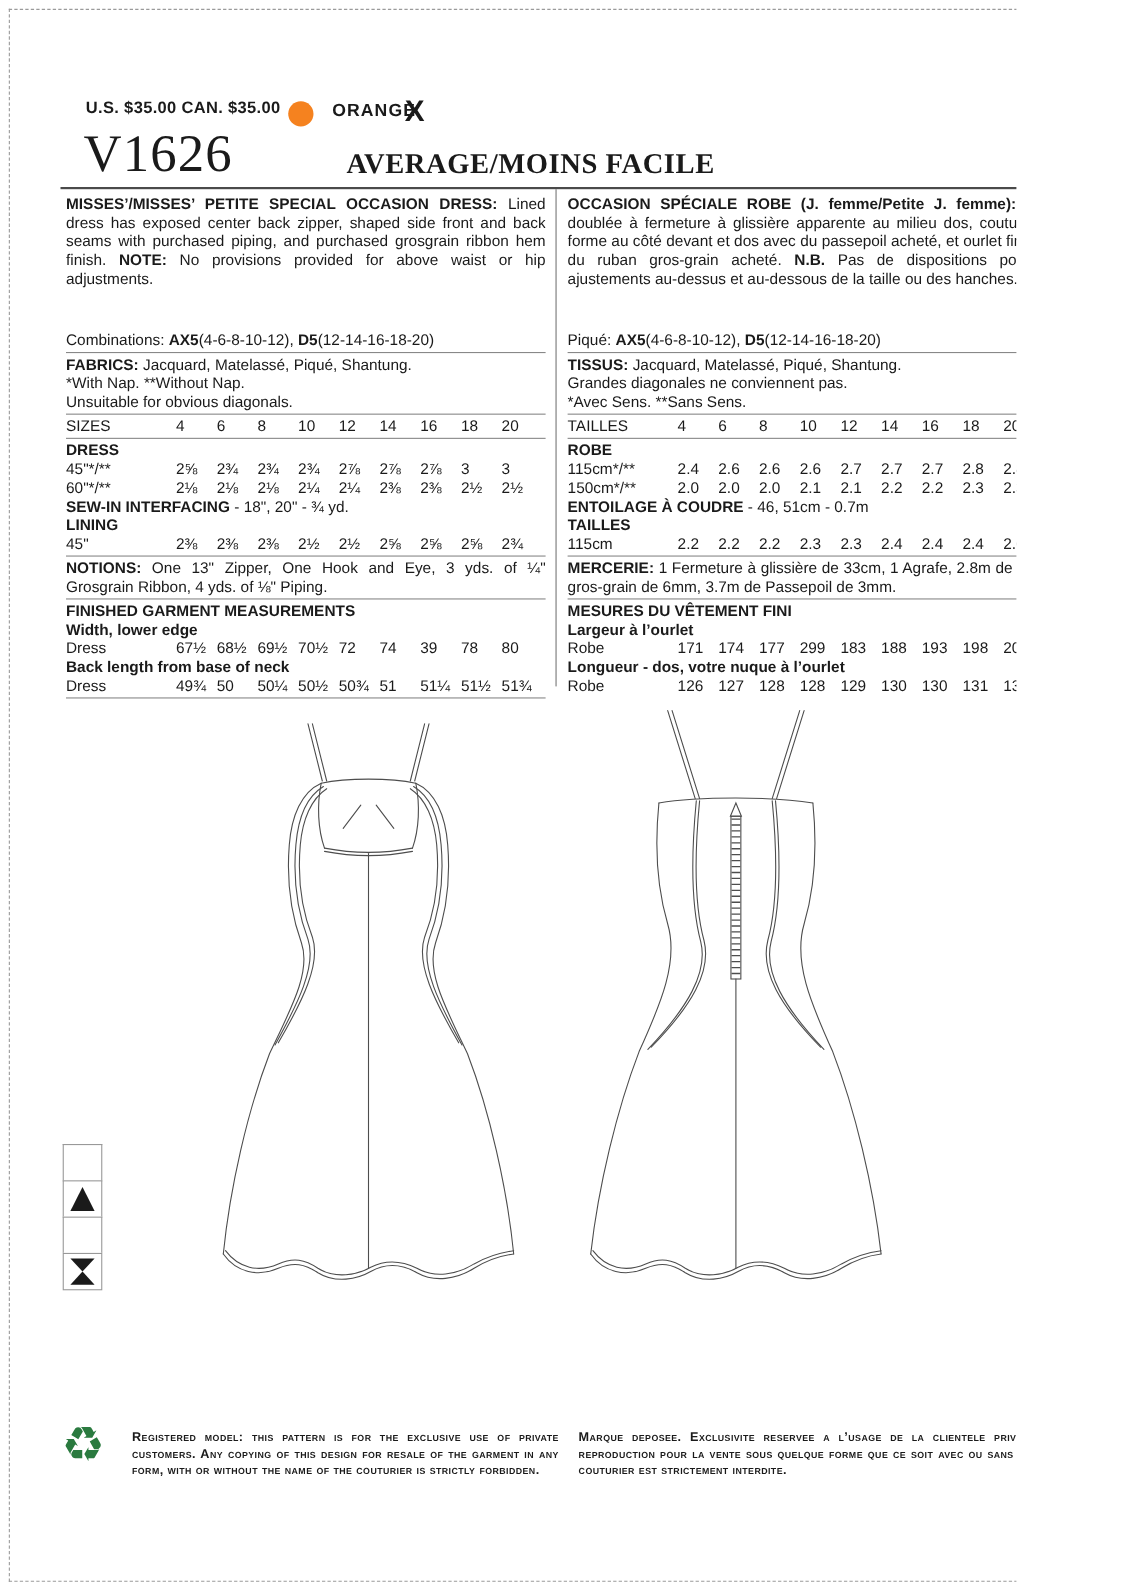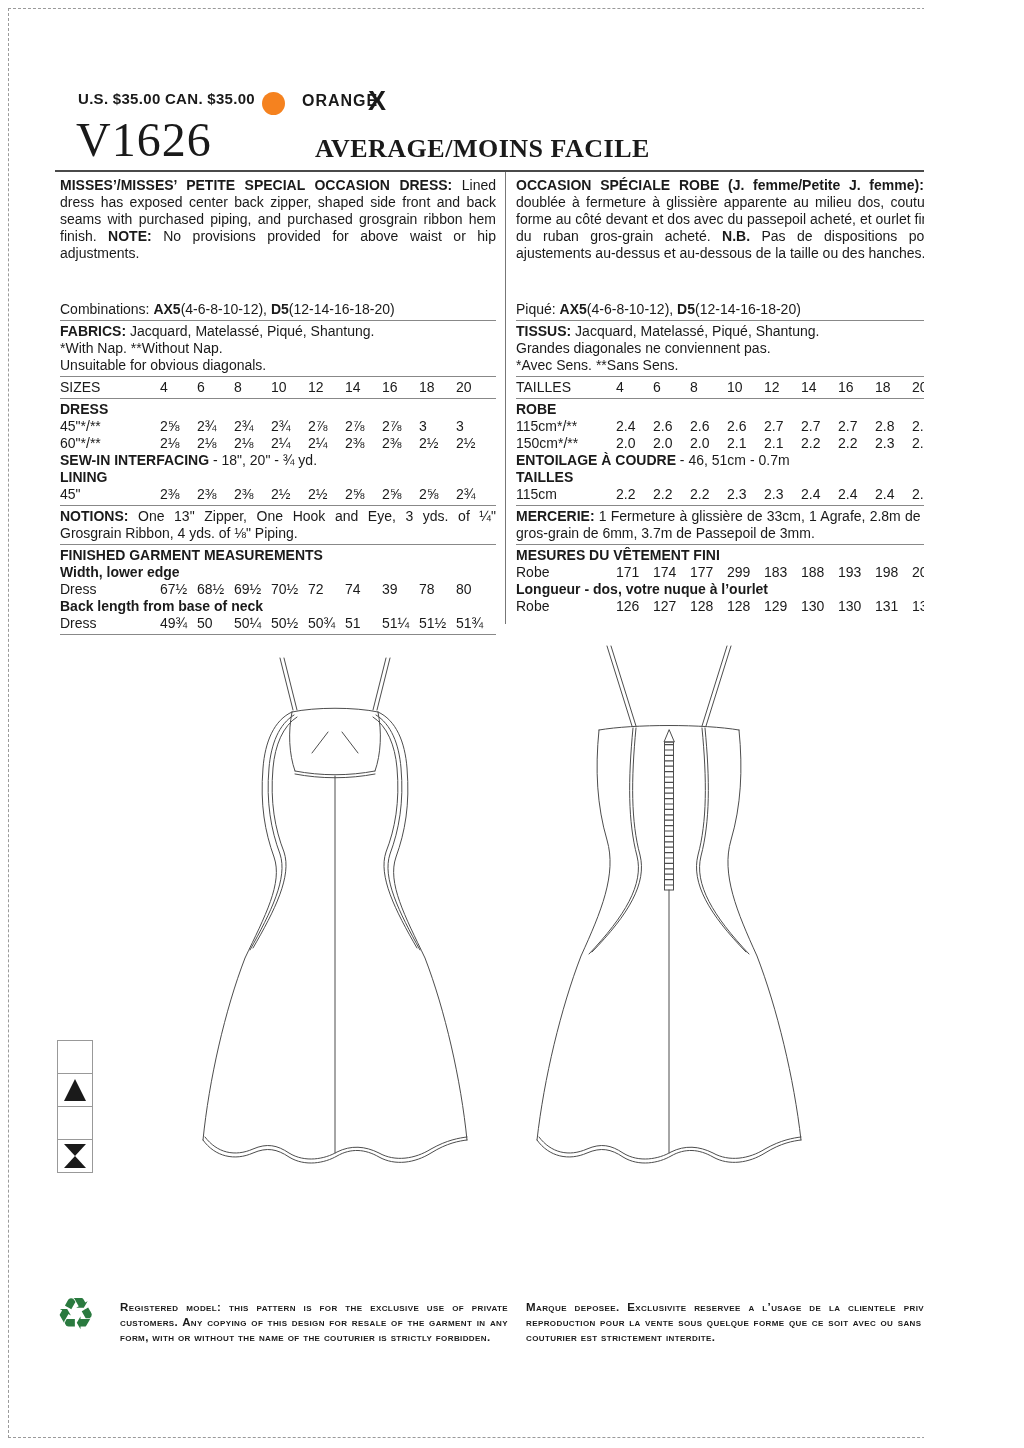--- a/index.html
+++ b/index.html
@@ -256,20 +256,21 @@
           <span class="cell">2.4</span>
           <span class="cell">2.6</span>
         </span>
     </div>
     <div class="rule"></div>
     <div style="text-align:justify">
       <span class="b">MERCERIE:</span><span> 1 Fermeture à glissière de 33cm, 1 Agrafe, 2.8m de Ruban gros-grain de 6mm, 3.7m de Passepoil de 3mm.</span>
     </div>
     <div class="rule"></div>
     <div class="line b">MESURES DU VÊTEMENT FINI</div>
+    <div class="line b">Largeur à l’ourlet</div>
     <div class="trow">
       <span class="lbl">Robe</span>
       <span class="cells">
           <span class="cell">171</span>
           <span class="cell">174</span>
           <span class="cell">177</span>
           <span class="cell">299</span>
           <span class="cell">183</span>
           <span class="cell">188</span>
           <span class="cell">193</span>

